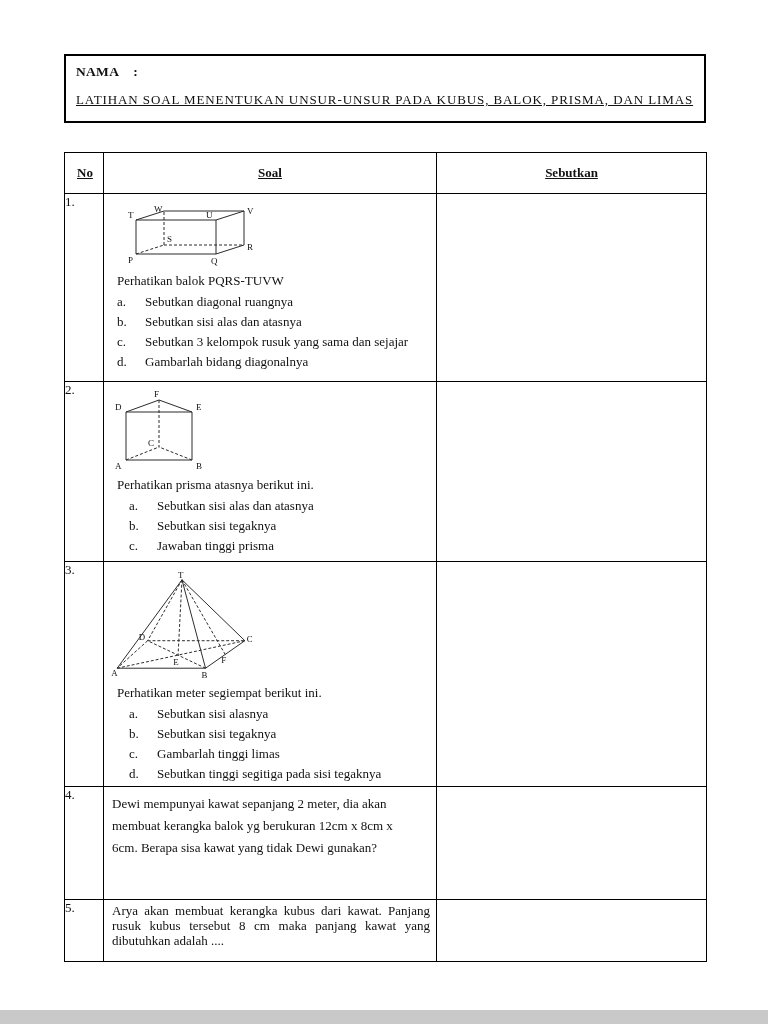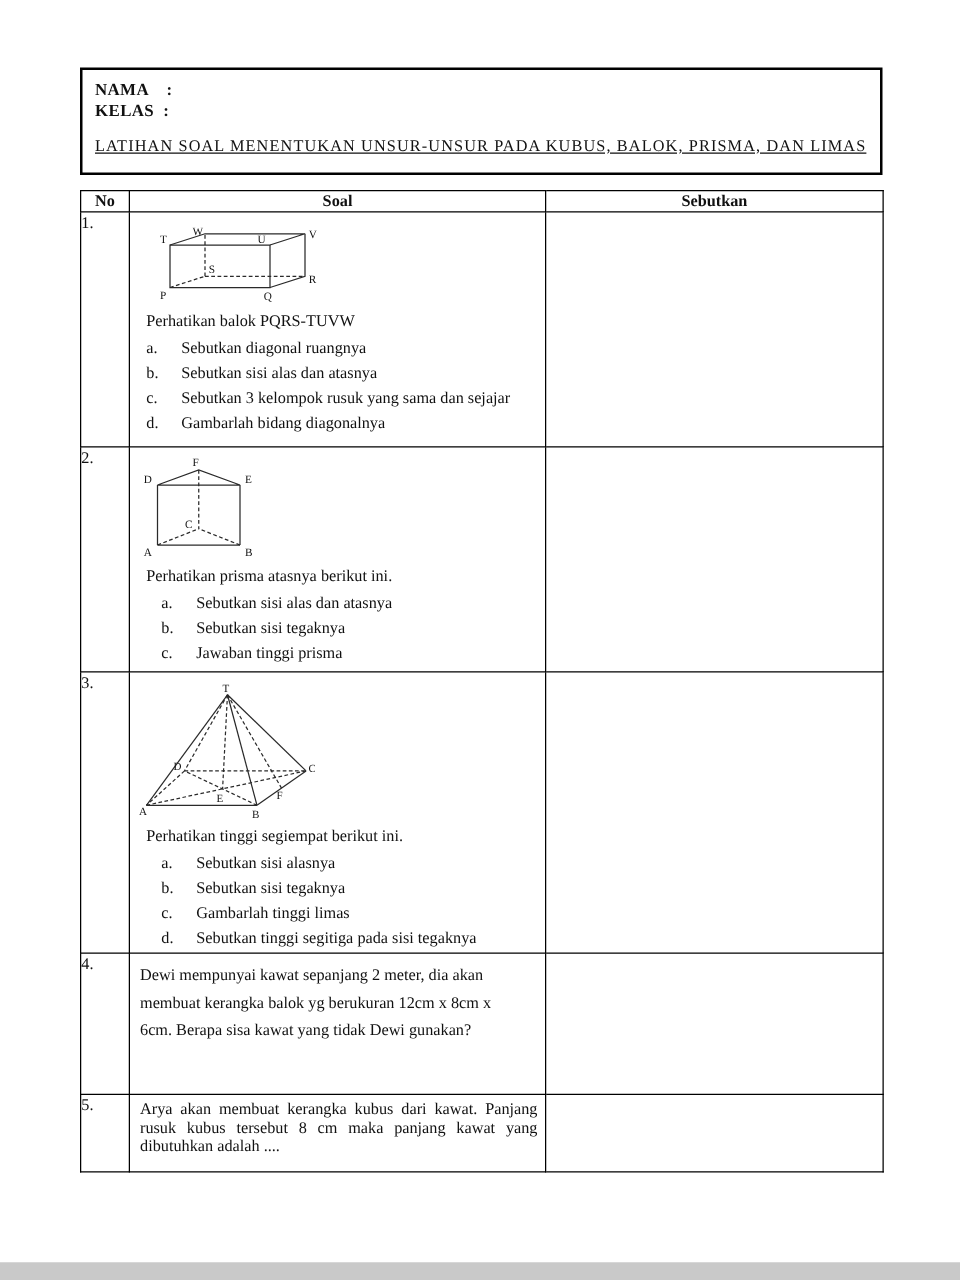--- a/index.html
+++ b/index.html
@@ -40,21 +40,21 @@
     border-collapse:collapse; table-layout:fixed;
   }
   .qtable th, .qtable td {
     border:1px solid #000;
     vertical-align:top;
     padding:0;
     font-size:13px;
   }
   .qtable thead th {
     font-weight:bold; text-align:center;
-    height:17px; line-height:16px; padding:0;
+    height:17px; line-height:16px; padding:12px;text-decoration:underline;
   }
   .col-no { width:39px; }
   .col-soal { width:333px; }
   .col-jawaban { width:270px; }
   .no-cell { padding:2px 0 0 5px; }
   .r1 td { height:188px; }
   .r2 td { height:180px; }
   .r3 td { height:225px; }
   .r4 td { height:113px; }
   .r5 td { height:62px; }
@@ -86,21 +86,20 @@
     background:#c9c9c9;
   }
 </style>
 </head>
 <body>
 
 <div class="page">
 
   <div class="header-box">
     <div class="hdr-line">NAMA    :</div>
-    <div class="hdr-line">KELAS  :</div>
     <div class="hdr-title">LATIHAN SOAL MENENTUKAN UNSUR-UNSUR PADA KUBUS, BALOK, PRISMA, DAN LIMAS</div>
   </div>
 
   <table class="qtable">
     <colgroup>
       <col class="col-no">
         <col class="col-soal">
         <col class="col-jawaban">
     </colgroup>
     <thead>
@@ -214,21 +213,21 @@
               <line class="hidden-edge" x1="72" y1="10" x2="116" y2="86"></line>
             </g>
             <text x="68" y="8">T</text>
             <text x="28" y="71">D</text>
             <text x="138" y="73">C</text>
             <text x="63" y="97">E</text>
             <text x="112" y="95">F</text>
             <text x="0" y="108">A</text>
             <text x="92" y="110">B</text>
           </svg>
-          <div class="intro">Perhatikan tinggi segiempat berikut ini.</div>
+          <div class="intro">Perhatikan meter segiempat berikut ini.</div>
           <div class="items items-indent">
             <div class="item">
               <span class="ltr">a.</span>
               <span>Sebutkan sisi alasnya</span>
             </div>
             <div class="item">
               <span class="ltr">b.</span>
               <span>Sebutkan sisi tegaknya</span>
             </div>
             <div class="item">

